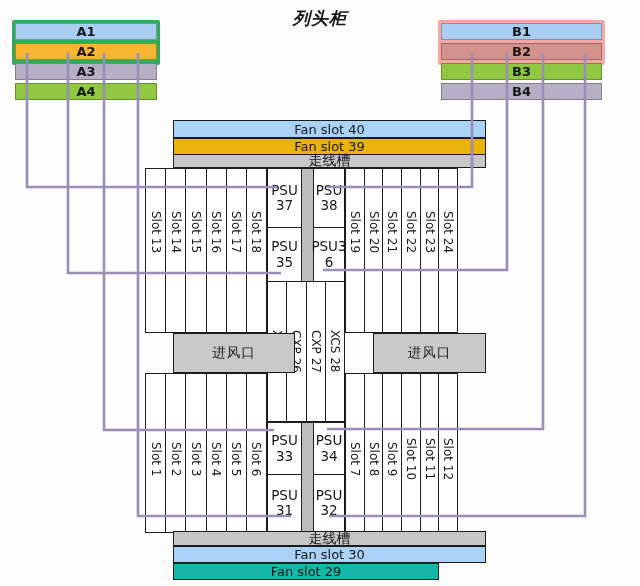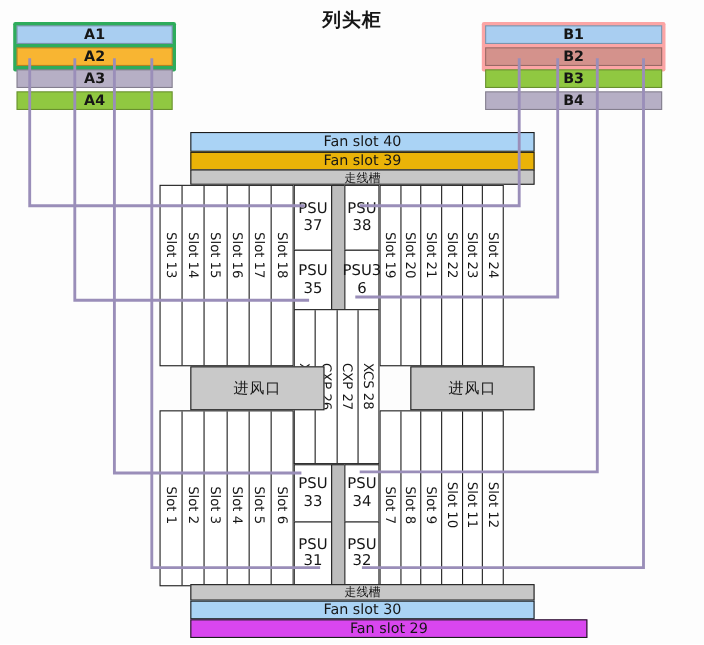--- a/index.html
+++ b/index.html
@@ -2,39 +2,39 @@
 <html><head>
 <meta charset="utf-8">
 <style>
   html,body{margin:0;padding:0;background:#ffffff;}
   .stage{
     position:relative;width:640px;height:586px;background:#fdfdfd;overflow:hidden;
     font-family:"DejaVu Sans","Liberation Sans",sans-serif;color:#161616;
   }
   .title{
     position:absolute;left:0;top:7px;width:640px;text-align:center;
-    font-size:17px;font-weight:bold;letter-spacing:1px;
+    font-size:17px;font-weight:bold;letter-spacing:1px;font-style:italic;
   }
   
   .group{
     position:absolute;top:20px;height:45px;border-radius:2px;
     display:flex;gap:3px;padding:3px;box-sizing:border-box;flex-direction:column;
   }
   .group-cell{
     flex:1;display:flex;align-items:center;justify-content:center;
     font-size:13px;font-weight:bold;border:1px solid rgba(0,0,0,0.28);
     box-sizing:border-box;
   }
   
   .bar{
     position:absolute;box-sizing:border-box;border:1.5px solid #1c1c1c;
     display:flex;align-items:center;justify-content:center;margin-left:28px;
   }
   .fan-bar{font-size:13px;}
-  .tray-bar{font-size:11px;}
+  .tray-bar{font-size:14px;}
   .inlet-bar{font-size:13.5px;letter-spacing:1px;}
   .bay{
     position:absolute;box-sizing:border-box;border:1.5px solid #1c1c1c;
     display:flex;background:#ffffff;
   }
   .slot{
     flex:1;border-right:1.5px solid #1c1c1c;display:flex;
     align-items:center;justify-content:center;box-sizing:border-box;
   }
   .slot:last-child{border-right:none;}
@@ -243,21 +243,21 @@
     <span>PSU</span>
     <span>32</span>
   </div>
 
   <div class="bar tray-bar" style="left: 145px; top: 531px; width: 313px; height: 15px; background: rgb(199, 199, 199);">
       <span>走线槽</span>
     </div>
   <div class="bar fan-bar" style="left: 145px; top: 546px; width: 313px; height: 17px; background: rgb(170, 211, 245);">
       <span>Fan slot 30</span>
     </div>
-  <div class="bar fan-bar" style="left: 145px; top: 563px; width: 361px; height: 17px; background: #d946ef; justify-content: center;">
+  <div class="bar fan-bar" style="left: 145px; top: 563px; width: 266px; height: 17px; background: #14b8a6; justify-content: center;">
       <span>Fan slot 29</span>
     </div>
 
   <svg class="wires" width="640" height="586" viewBox="0 0 640 586">
     <polyline points="27,53 27,187 277,187" style="stroke: rgb(154, 142, 185);"></polyline>
     <polyline points="68,53 68,273 281,273" style="stroke: rgb(154, 142, 185);"></polyline>
     <polyline points="104,53 104,430 274,430" style="stroke: rgb(154, 142, 185);"></polyline>
     <polyline points="138,53 138,516 291,516" style="stroke: rgb(154, 142, 185);"></polyline>
     <polyline points="472,53 472,187 327,187" style="stroke: rgb(154, 142, 185);"></polyline>
     <polyline points="507,53 507,270 323,270" style="stroke: rgb(154, 142, 185);"></polyline>

